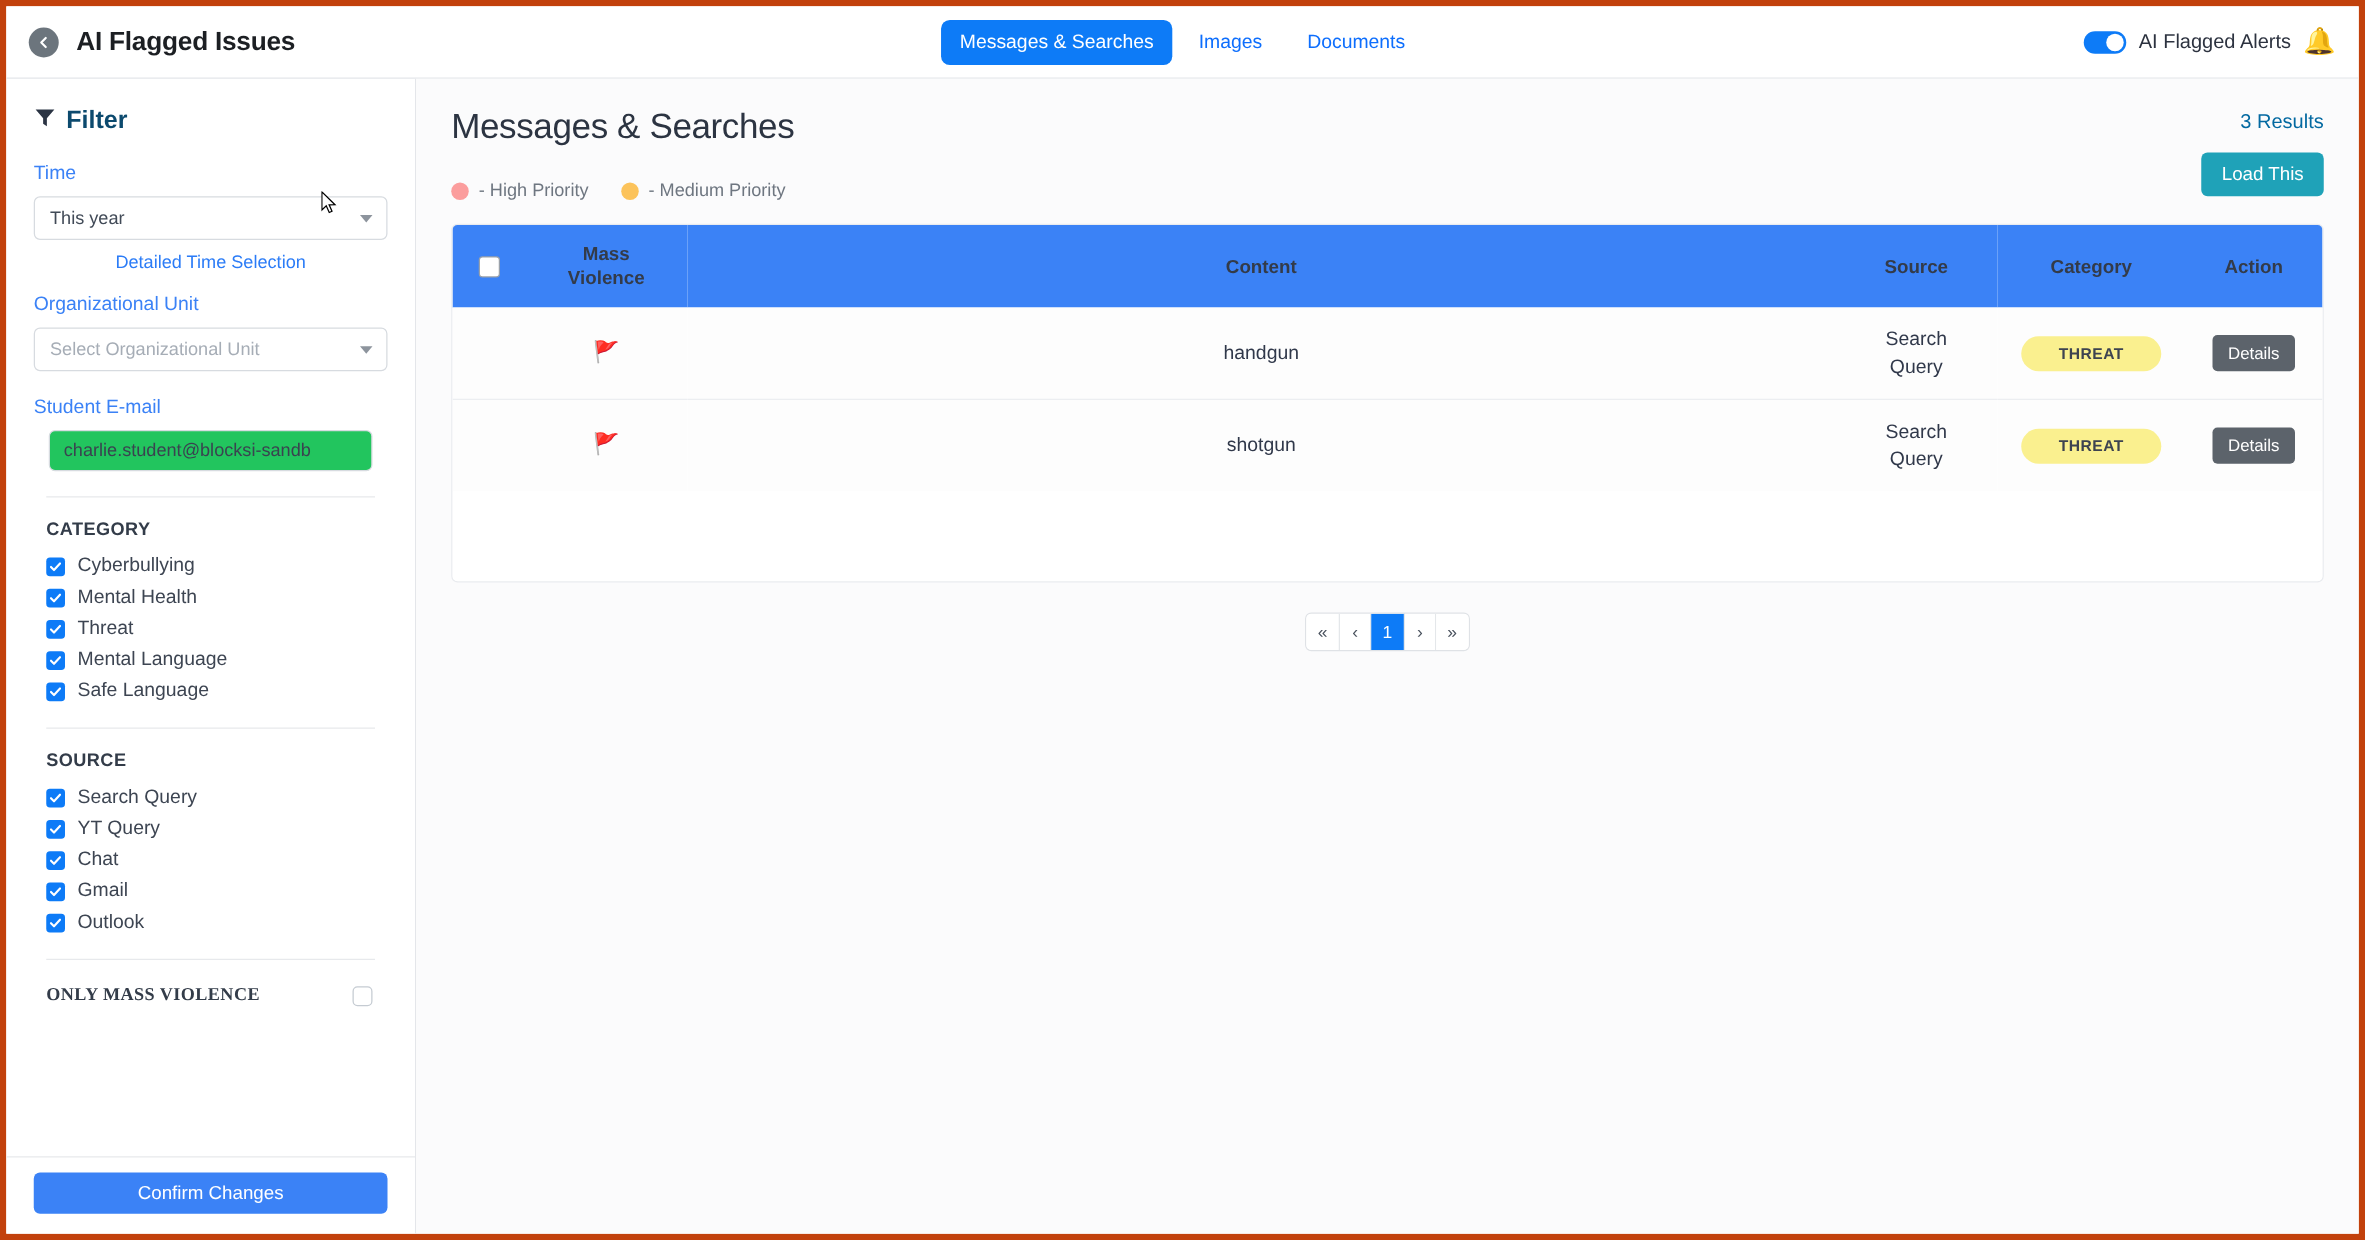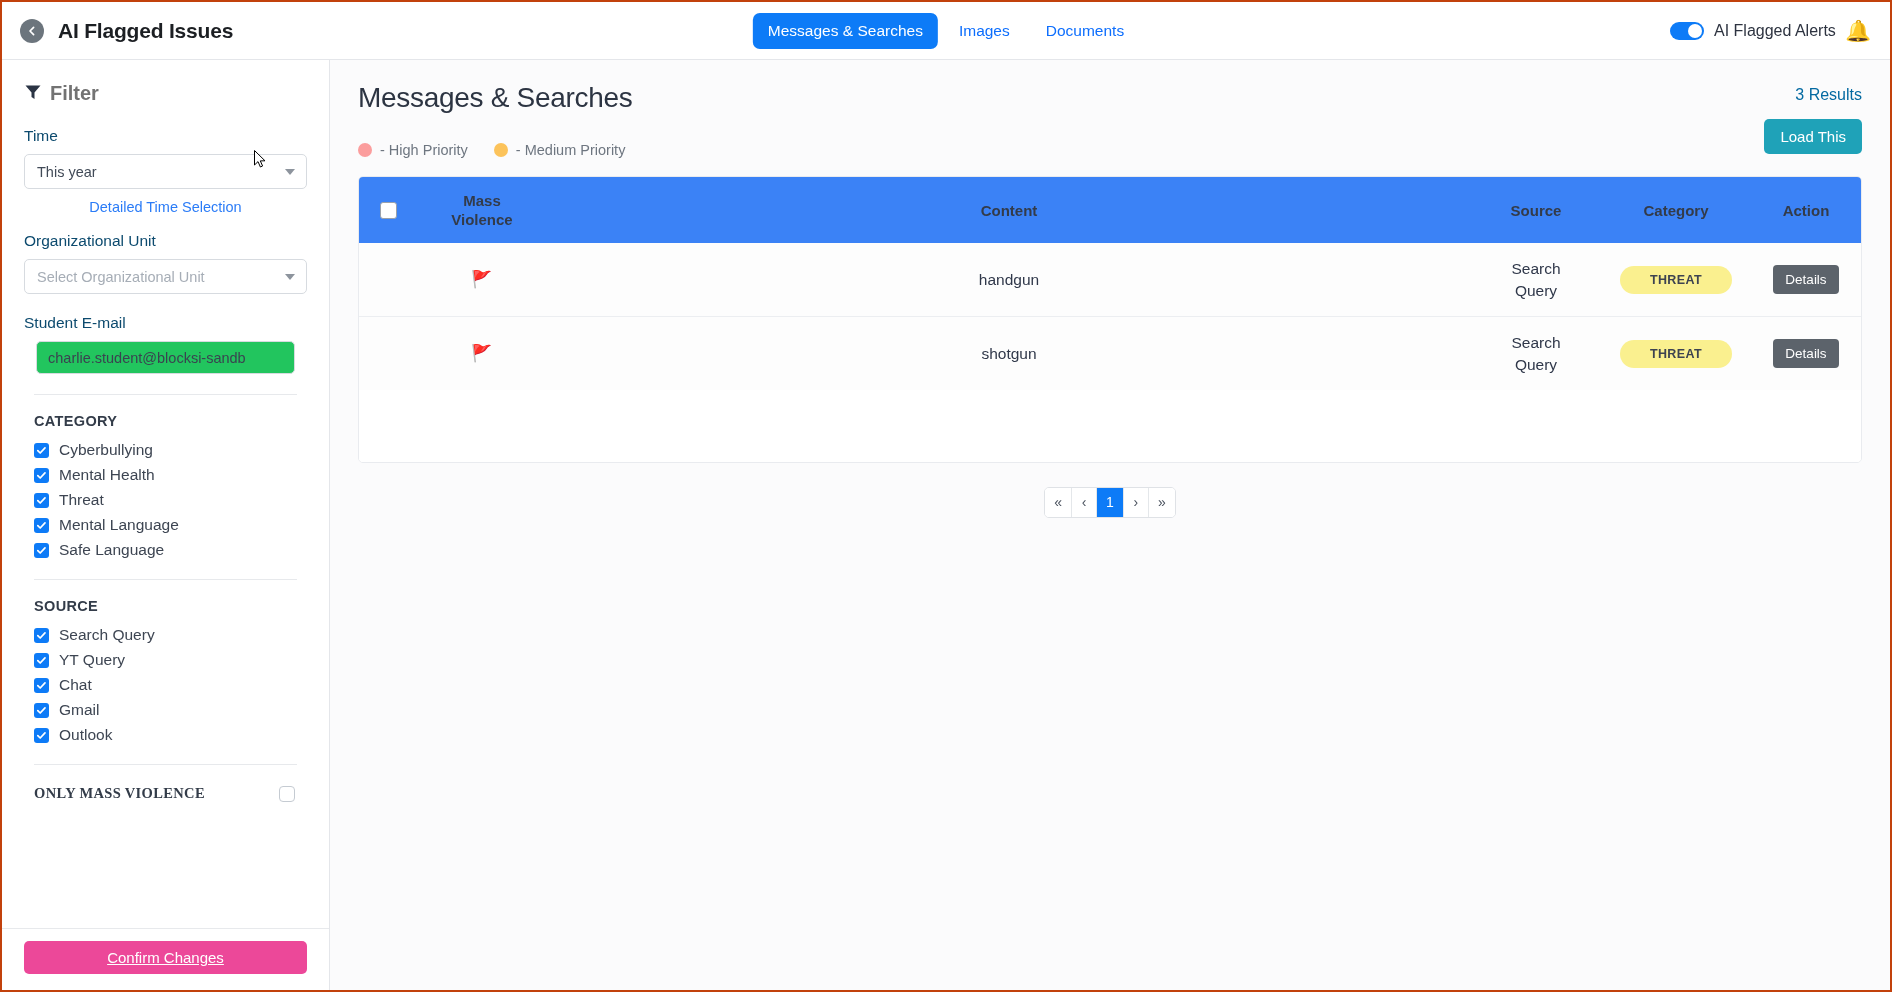--- a/index.html
+++ b/index.html
@@ -5,21 +5,21 @@
   * { box-sizing: border-box; margin: 0; padding: 0; }
   html, body {
     width: 1892px; height: 992px;
     font-family: "Liberation Sans", sans-serif;
     background: #ffffff;
     overflow: hidden;
   }
   .app {
     position: relative;
     width: 1892px; height: 992px;
-    border: 2px solid #c2410c;
+    border: 5px solid #c2410c;
     background: #ffffff;
     display: flex;
     flex-direction: column;
     overflow: hidden;
   }
 
   
   .topbar {
     height: 58px;
     min-height: 58px;
@@ -114,25 +114,25 @@
   .sidebar-scroll {
     flex: 1;
     padding: 22px 22px 8px 22px;
     overflow: hidden;
   }
   .filter-head {
     display: flex; align-items: center; gap: 8px;
     margin-bottom: 22px;
   }
   .filter-title {
-    font-size: 20px; font-weight: 700; color: #737373;
+    font-size: 20px; font-weight: 700; color: #0c4a6e;
   }
   .field-label {
     font-size: 15.5px;
-    color: #0c4a6e;
+    color: #3b82f6;
     margin-bottom: 9px;
   }
   .select-box {
     position: relative;
     height: 35px;
     border: 1px solid #d7dbe0;
     border-radius: 5px;
     background: #fff;
     display: flex; align-items: center;
     padding: 0 24px 0 12px;
@@ -215,28 +215,27 @@
   }
   .mv-row .sec-title { margin: 0; font-family: Liberation Serif, serif; }
   .mv-row .cbox { margin-left: auto; width: 16px; height: 16px; border-radius: 4px; }
   .sidebar-footer {
     border-top: 1px solid #e7e9ec;
     padding: 12px 22px 16px 22px;
   }
   .confirm-btn {
     width: 100%;
     height: 33px;
-    background: #ec4899;
+    background: #3b82f6;
     color: #fff;
     border: none;
     border-radius: 5px;
     font-size: 15px;
     font-family: "Liberation Sans", sans-serif;
     cursor: pointer;
-    text-decoration: underline;
   }
 
   
   .main {
     flex: 1;
     background: #fbfbfc;
     padding: 22px 28px 0 28px;
     overflow: hidden;
     position: relative;
   }

